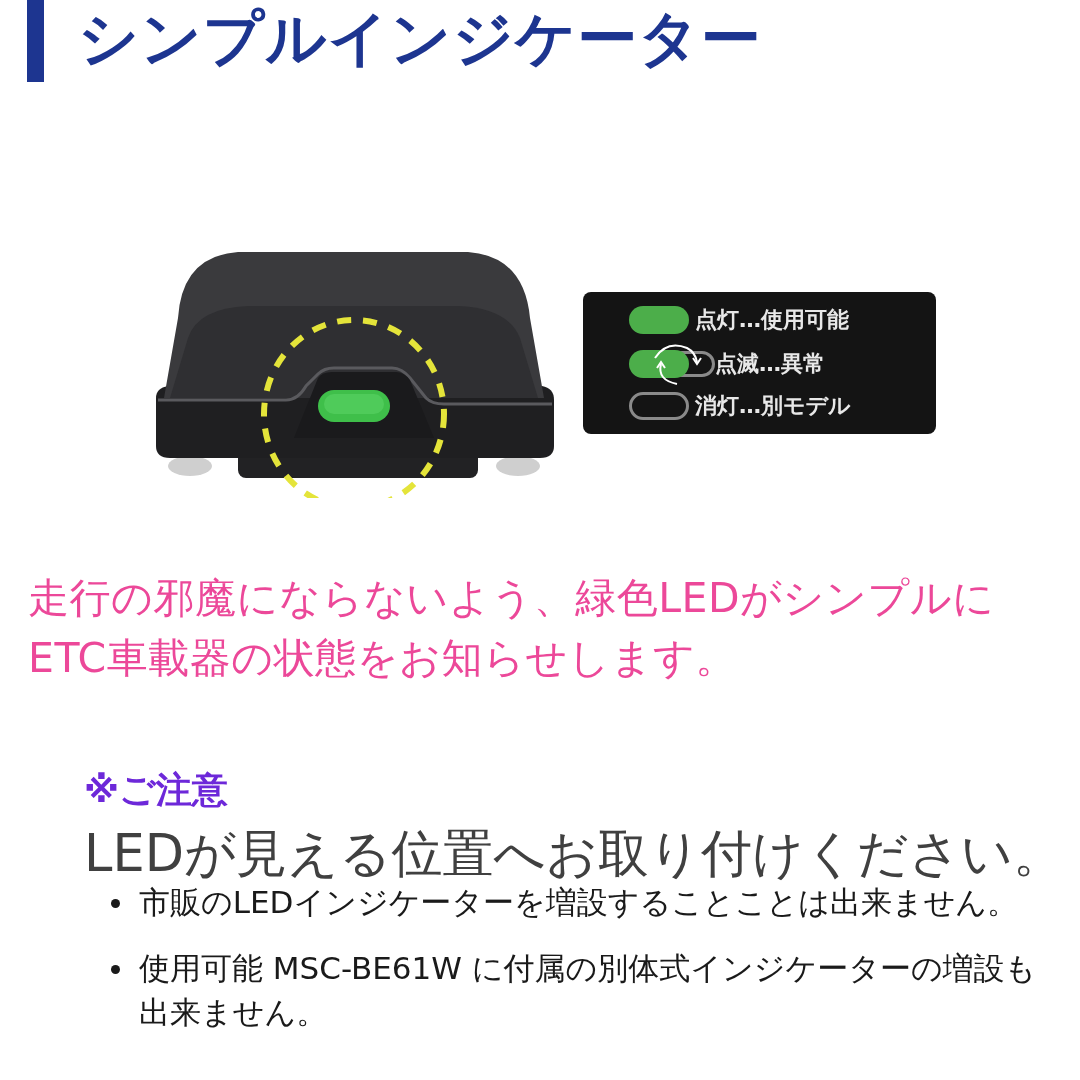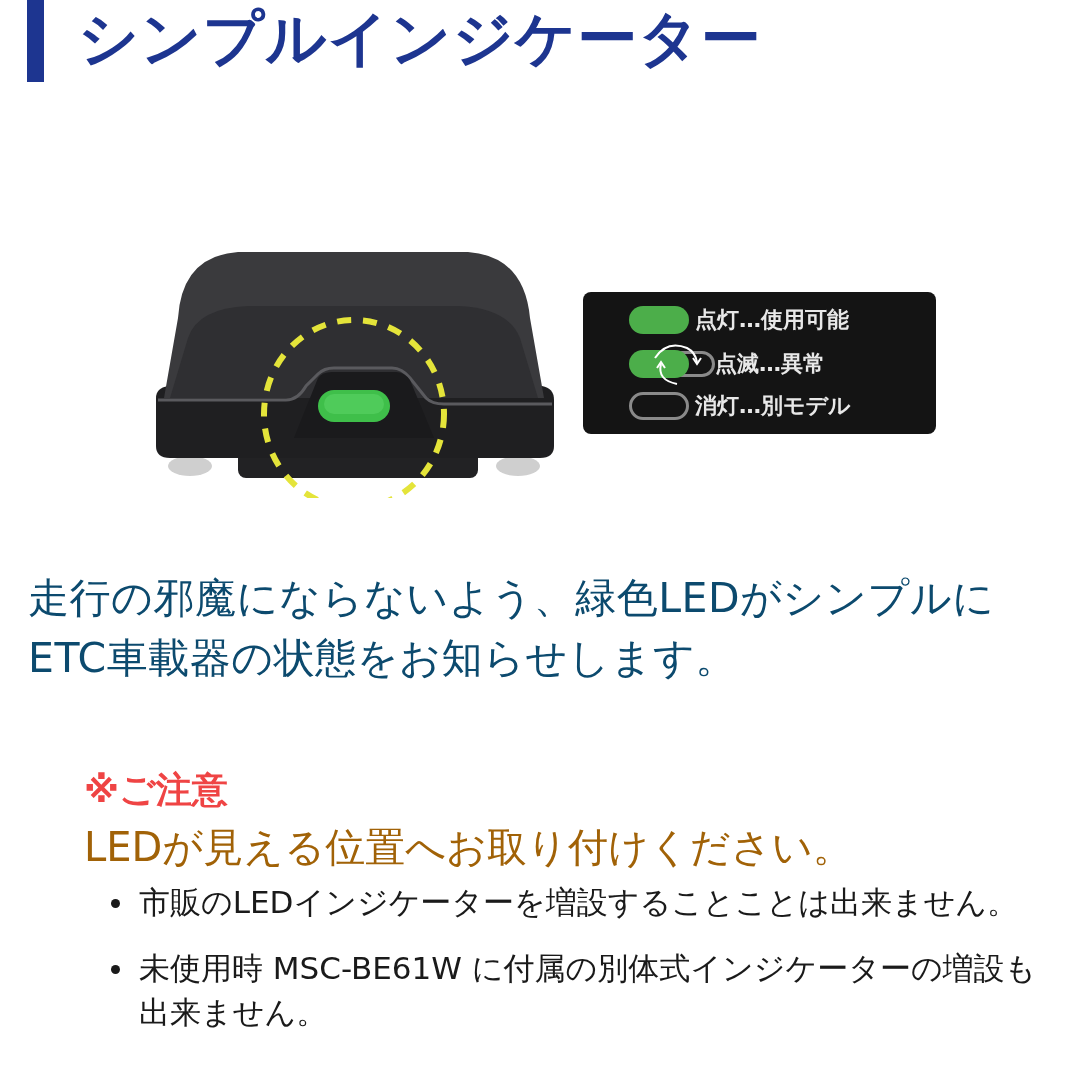--- a/index.html
+++ b/index.html
@@ -41,29 +41,29 @@
   }
   .blink-wrap { position: relative; width: 90px; height: 32px; }
   .blink-wrap .pill.on { position: absolute; left: 0; top: 2px; }
   .blink-wrap .pill.ghost {
     position: absolute; left: 40px; top: 3px; width: 46px; height: 26px;
     border: 3px solid #8a8a8a; border-radius: 13px; box-sizing: border-box;
   }
   .blink-wrap svg { position: absolute; left: 18px; top: -8px; }
   .paragraph {
     position: absolute; left: 28px; top: 568px; width: 1040px;
-    font-size: 41px; line-height: 60px; color: #0c4a6e; letter-spacing: 0.5px;
+    font-size: 41px; line-height: 60px; color: #ec4899; letter-spacing: 0.5px;
   }
   .notice-head {
     position: absolute; left: 84px; top: 766px;
-    font-size: 36px; font-weight: bold; color: #ef4444;
+    font-size: 36px; font-weight: bold; color: #6d28d9;
   }
   .notice-main {
     position: absolute; left: 84px; top: 820px;
-    font-size: 40px; color: #a16207; white-space: nowrap;
+    font-size: 51px; color: #404040; white-space: nowrap;
   }
   .bullets {
     position: absolute; left: 107px; top: 880px; width: 930px;
     margin: 0; padding: 0; list-style: none;
   }
   .bullets li {
     position: relative; padding-left: 32px;
     font-size: 31px; line-height: 44px; color: #1a1a1a; margin-bottom: 22px;
   }
   .bullets li::before {
@@ -125,14 +125,14 @@
   </div>
 </div>
 
 <div class="paragraph">走行の邪魔にならないよう、緑色LEDがシンプルにETC車載器の状態をお知らせします。</div>
 
 <div class="notice-head">※ご注意</div>
 <div class="notice-main">LEDが見える位置へお取り付けください。</div>
 
 <ul class="bullets">
   <li>市販のLEDインジケーターを増設することことは出来ません。</li>
-  <li>未使用時 MSC-BE61W に付属の別体式インジケーターの増設も出来ません。</li>
+  <li>使用可能 MSC-BE61W に付属の別体式インジケーターの増設も出来ません。</li>
 </ul>
 
 </body></html>

